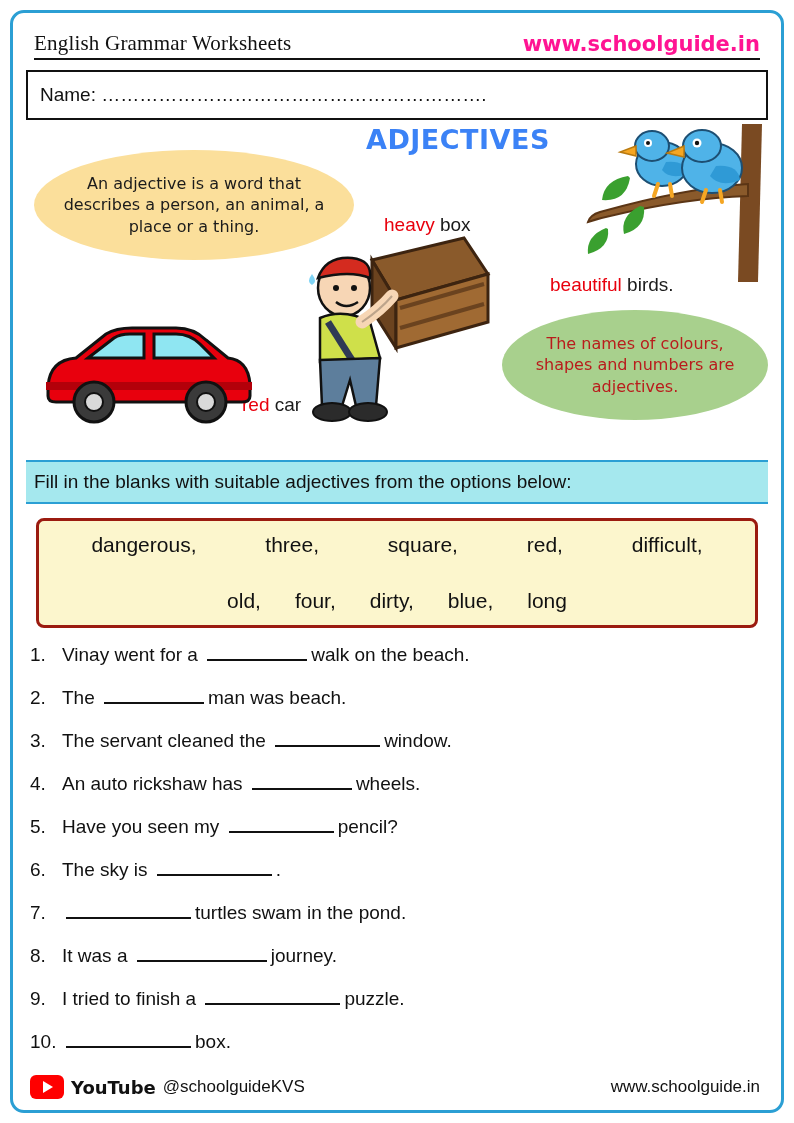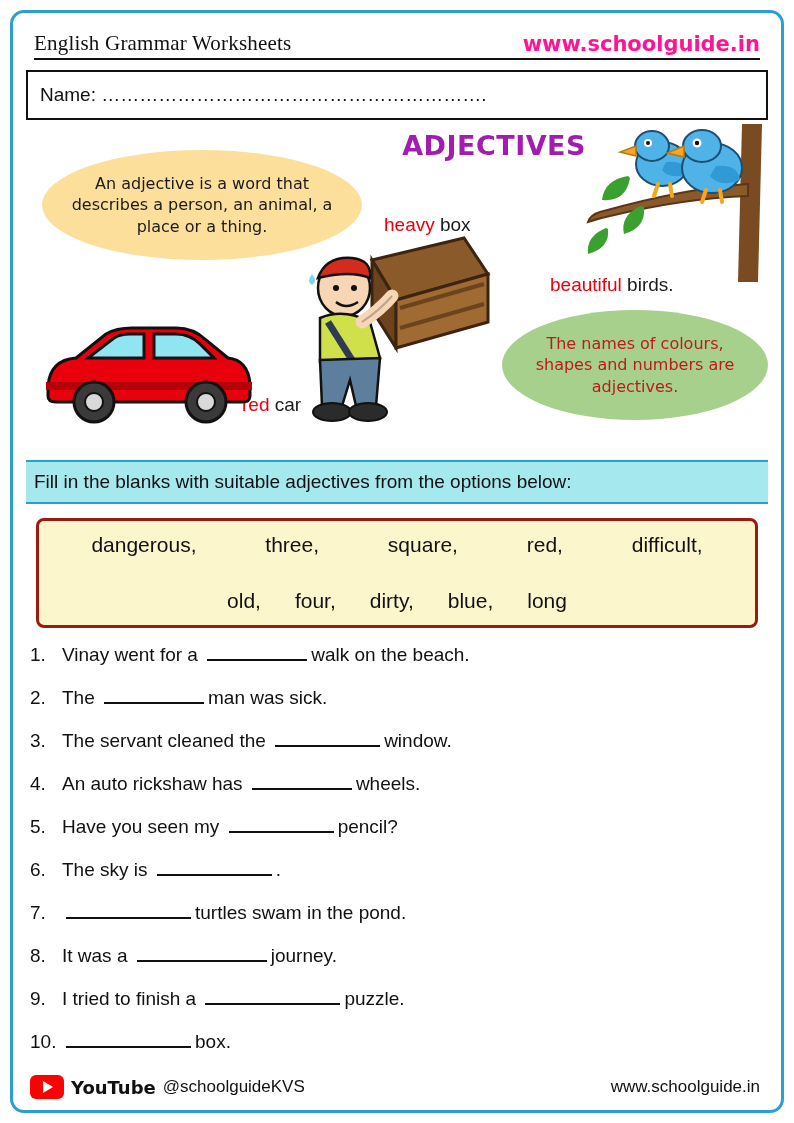--- a/index.html
+++ b/index.html
@@ -81,32 +81,32 @@
   .illus {
     position: absolute;
     left: 26px;
     top: 122px;
     width: 742px;
     height: 336px;
   }
   .topic-title {
     position: absolute;
     left: 340px;
-    top: 8px;
+    top: 2px;
     width: 220px;
-    text-align: right;
+    text-align: left;
     font-size: 27px;
     font-weight: bold;
-    color: #a21caf;
+    color: #3b82f6;
     font-family: "DejaVu Sans", sans-serif;
     letter-spacing: 0.5px;
   }
   .bubble-yellow {
     position: absolute;
-    left: 16px;
+    left: 8px;
     top: 28px;
     width: 320px;
     height: 110px;
     background: #fbdf9b;
     border-radius: 50% / 50%;
     display: flex;
     align-items: center;
     justify-content: center;
     text-align: center;
     font-size: 16px;
@@ -401,21 +401,21 @@
     <div class="q">
       <span class="q-num">1.</span>
       <span class="q-text">Vinay went for a </span>
       <span class="blank" style="width:100px"></span>
       <span class="q-text">walk on the beach.</span>
     </div>
     <div class="q">
       <span class="q-num">2.</span>
       <span class="q-text">The </span>
       <span class="blank" style="width:100px"></span>
-      <span class="q-text">man was sick.</span>
+      <span class="q-text">man was beach.</span>
     </div>
     <div class="q">
       <span class="q-num">3.</span>
       <span class="q-text">The servant cleaned the </span>
       <span class="blank" style="width:105px"></span>
       <span class="q-text">window.</span>
     </div>
     <div class="q">
       <span class="q-num">4.</span>
       <span class="q-text">An auto rickshaw has </span>

